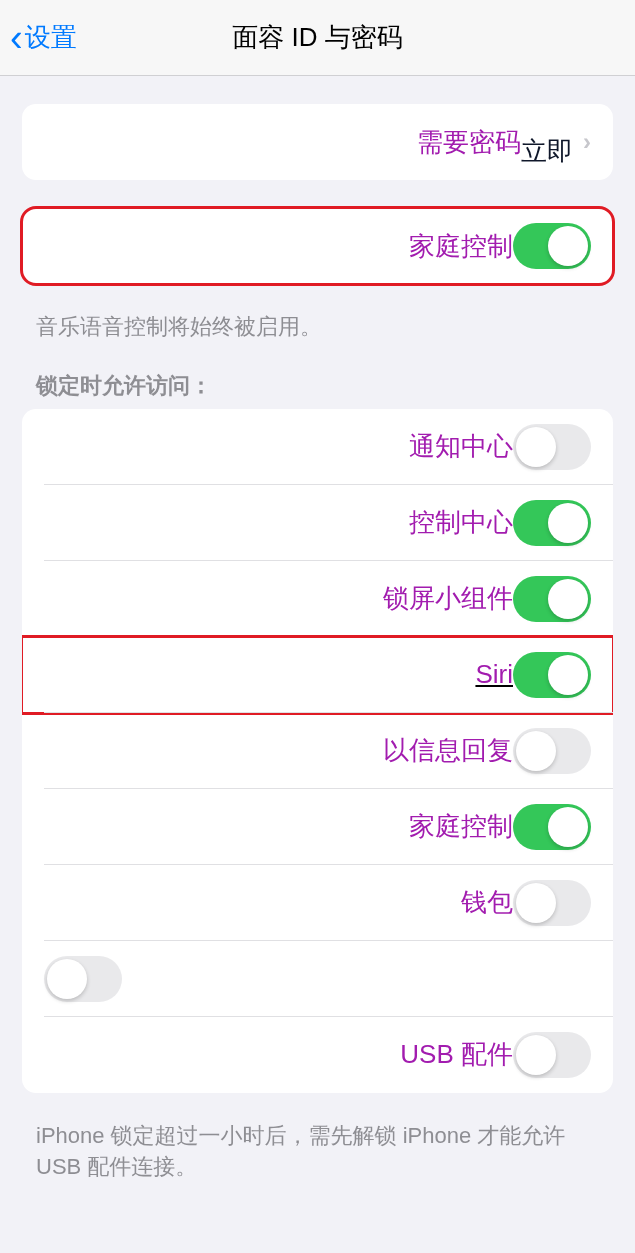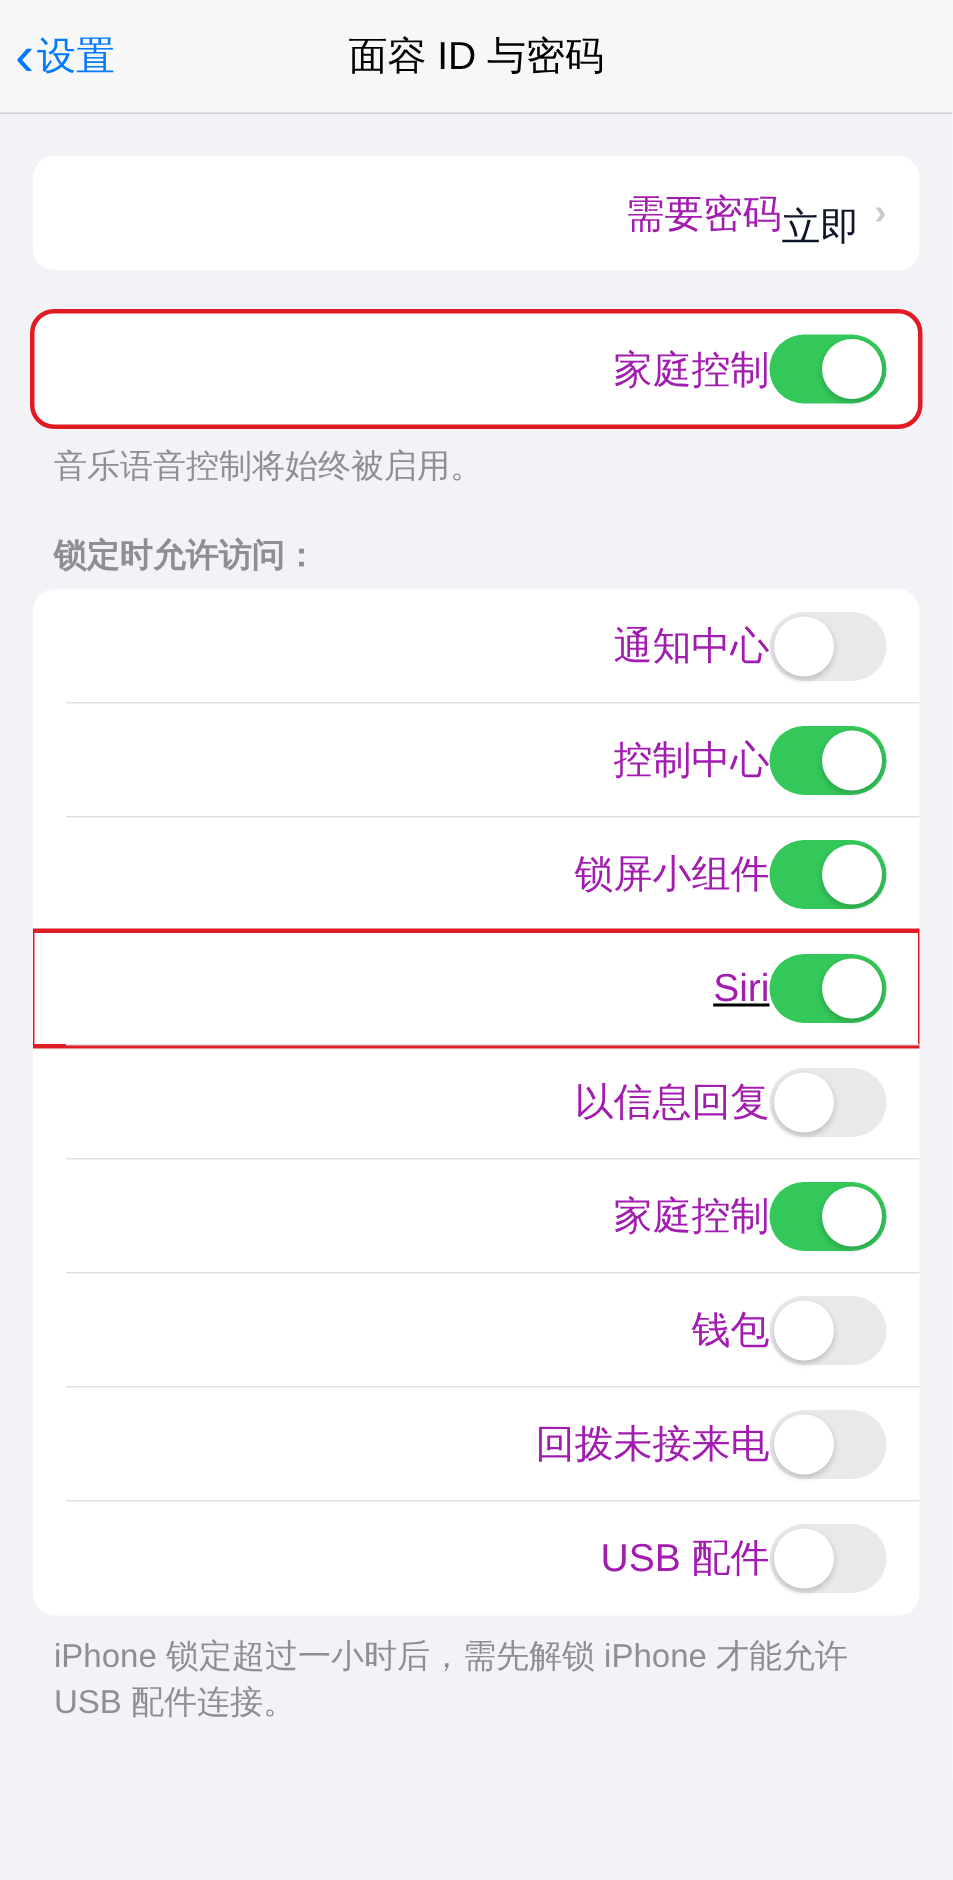--- a/index.html
+++ b/index.html
@@ -118,21 +118,21 @@
       top: 3px;
       box-shadow: 0 2px 4px rgba(0,0,0,0.2);
     }
     .switch.on .knob {
       right: 3px;
     }
     .switch.off .knob {
       left: 3px;
     }
     .footer-text {
-      margin: 12px 36px 0 36px;
+      margin: 28px 36px 0 36px;
       font-size: 22px;
       color: #8e8e93;
       line-height: 1.4;
     }
     .section-header {
       margin: 28px 36px 8px 36px;
       font-size: 22px;
       color: #8e8e93;
       font-weight: bold;
     }
@@ -209,21 +209,20 @@
           <div class="knob"></div>
         </div>
       </div>
       <div class="row">
         <span class="row-label">钱包</span>
         <div class="switch off">
           <div class="knob"></div>
         </div>
       </div>
       <div class="row">
-        <span class="row-label">回拨未接来电</span>
         <div class="switch off">
           <div class="knob"></div>
         </div>
       </div>
       <div class="row">
         <span class="row-label">USB 配件</span>
         <div class="switch off">
           <div class="knob"></div>
         </div>
       </div>

